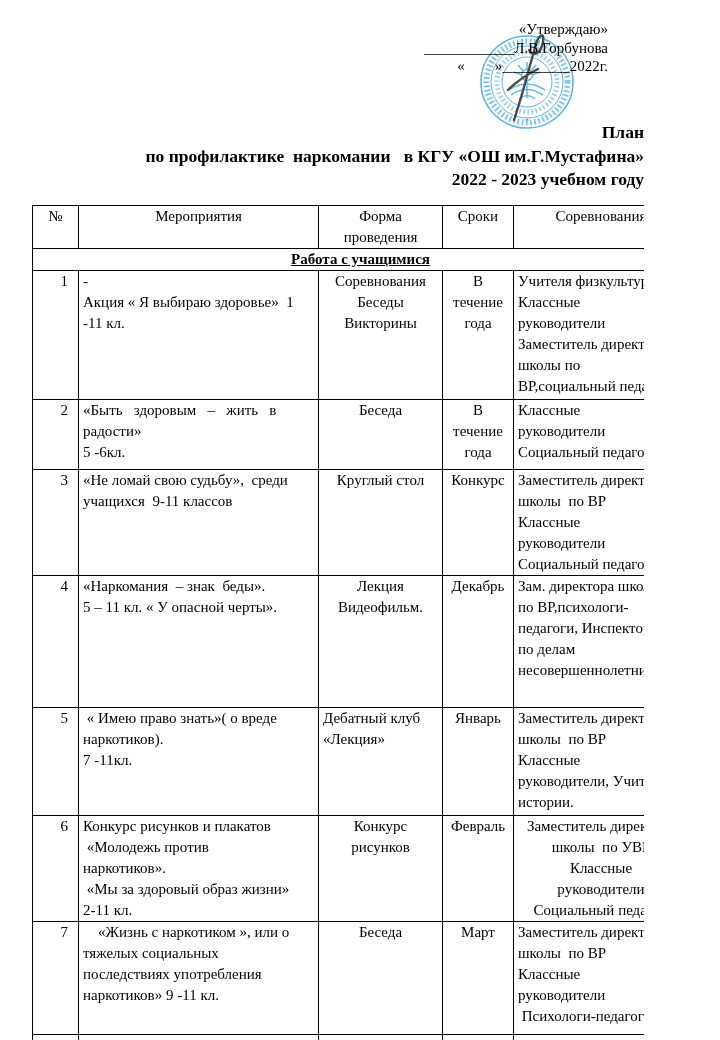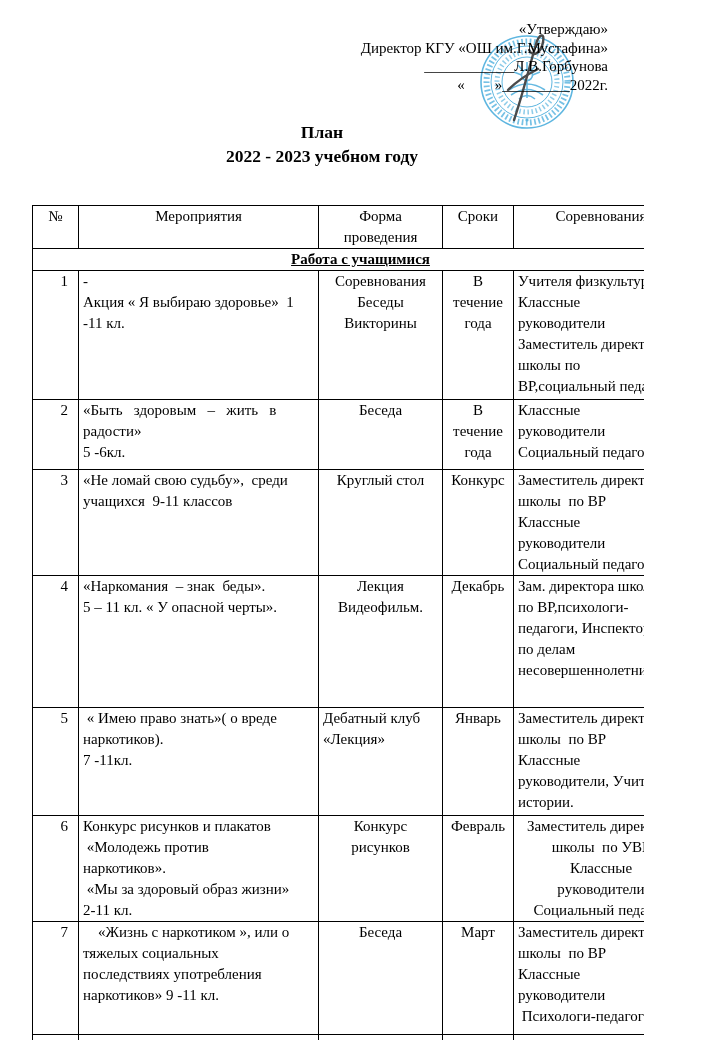--- a/index.html
+++ b/index.html
@@ -20,21 +20,21 @@
     text-align:right;font-size:15px;line-height:18.5px;
   }
   .approval div{white-space:pre;}
   
   .seal{position:absolute;left:478px;top:28px;width:100px;height:110px;z-index:1;}
   
   .title{
     position:absolute;top:121px;left:0;width:100%;z-index:2;
     text-align:center;font-weight:bold;font-size:17.5px;line-height:23.5px;
   }
-  .title div{white-space:pre;}
+  .title div{white-space:pre;text-align:right;}
   
   table.plan{
     position:absolute;left:32px;top:205px;width:656px;
     border-collapse:collapse;table-layout:fixed;
     font-size:15px;line-height:21px;
   }
   table.plan{border:1.5px solid #000;}
   .plan th,.plan td{
     border:1px solid #000;vertical-align:top;
     padding:0 4px;font-weight:normal;overflow:hidden;
@@ -89,27 +89,27 @@
     </g>
 
     <g fill="none" stroke="var(--sig)" stroke-width="2.4" stroke-linecap="round">
       <path d="M36,92 C43,72 50,44 58,16 C61,6 67,4 65,14 C63,25 55,30 51,22"></path>
       <path d="M30,62 C39,53 50,46 60,41"></path>
     </g>
   </svg>
 
   <div class="approval">
     <div>«Утверждаю»</div>
-    <div>Директор КГУ «ОШ им.Г.Мустафина»</div>
     <div>____________Л.В.Горбунова</div>
     <div>«        »_________2022г.</div>
   </div>
 
   <div class="title">
     <div>План</div>
+    <div>по профилактике  наркомании   в КГУ «ОШ им.Г.Мустафина»</div>
     <div>2022 - 2023 учебном году</div>
   </div>
 
   <table class="plan">
     <colgroup>
       <col style="width:46px">
         <col style="width:240px">
         <col style="width:124px">
       <col style="width:71px">
         <col style="width:175px">

